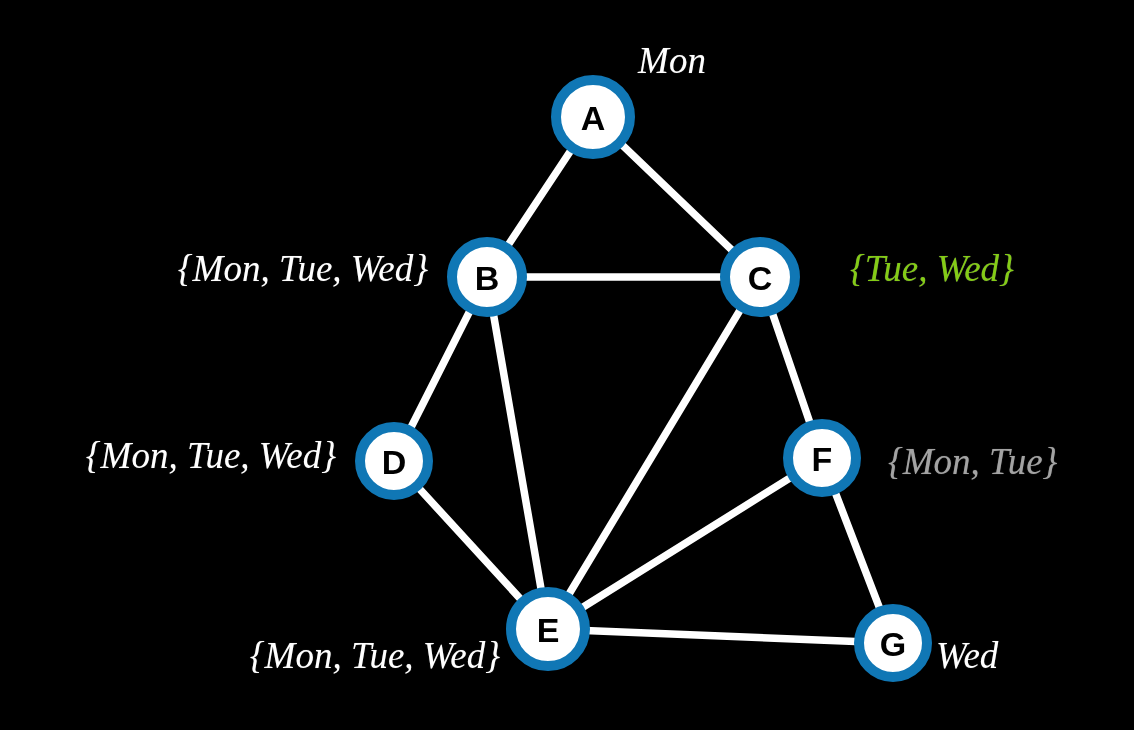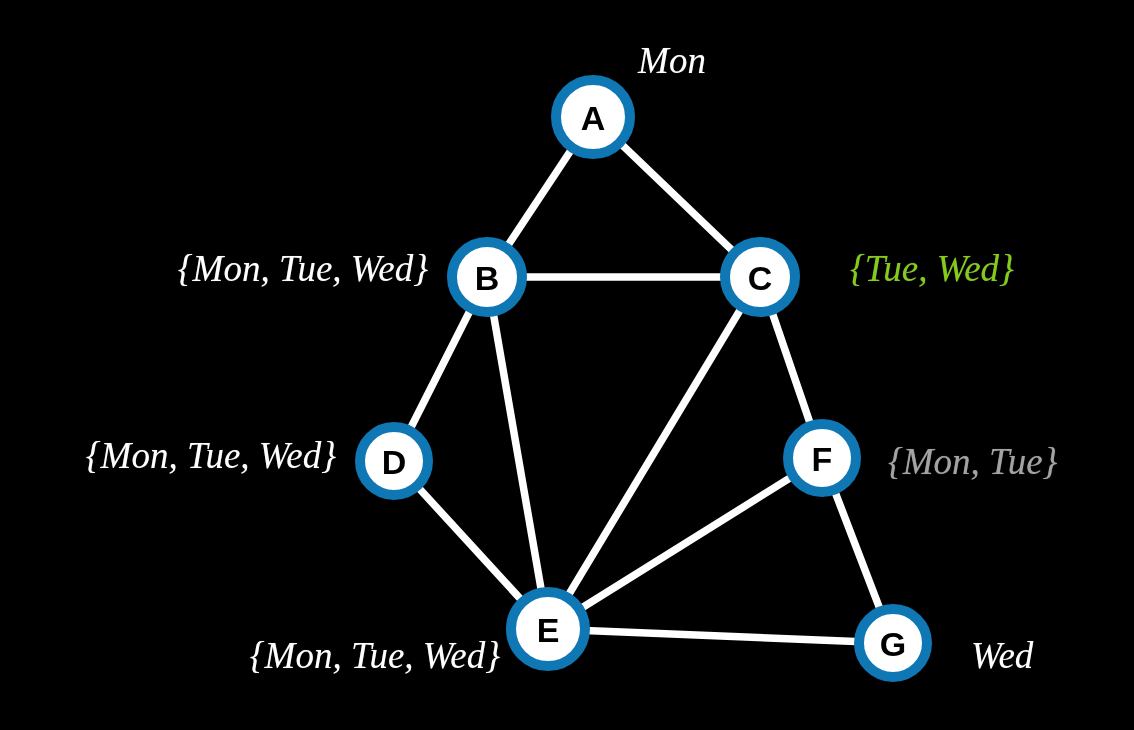--- a/index.html
+++ b/index.html
@@ -107,15 +107,15 @@
         </g>
       </g>
   </svg>
   <div id="labels-layer">
       <div class="domain-label lbl-center" style="left: 672px; top: 60px; color: rgb(255, 255, 255);">Mon</div>
       <div class="domain-label lbl-left" style="left: 428px; top: 268px; color: rgb(255, 255, 255);">{Mon, Tue, Wed}</div>
       <div class="domain-label lbl-right" style="left: 826px; top: 268px; color: #84cc16; margin-left: 24px;">{Tue, Wed}</div>
       <div class="domain-label lbl-left" style="left: 336px; top: 455px; color: rgb(255, 255, 255);">{Mon, Tue, Wed}</div>
       <div class="domain-label lbl-right" style="left: 888px; top: 461px; color: #a3a3a3;">{Mon, Tue}</div>
       <div class="domain-label lbl-left" style="left: 500px; top: 655px; color: rgb(255, 255, 255);">{Mon, Tue, Wed}</div>
-      <div class="domain-label lbl-right" style="left: 936px; top: 655px; color: rgb(255, 255, 255); margin-left: 35px;">Wed</div>
+      <div class="domain-label lbl-right" style="left: 936px; top: 655px; color: rgb(255, 255, 255);">Wed</div>
     </div>
 </div>
 
 </body></html>

